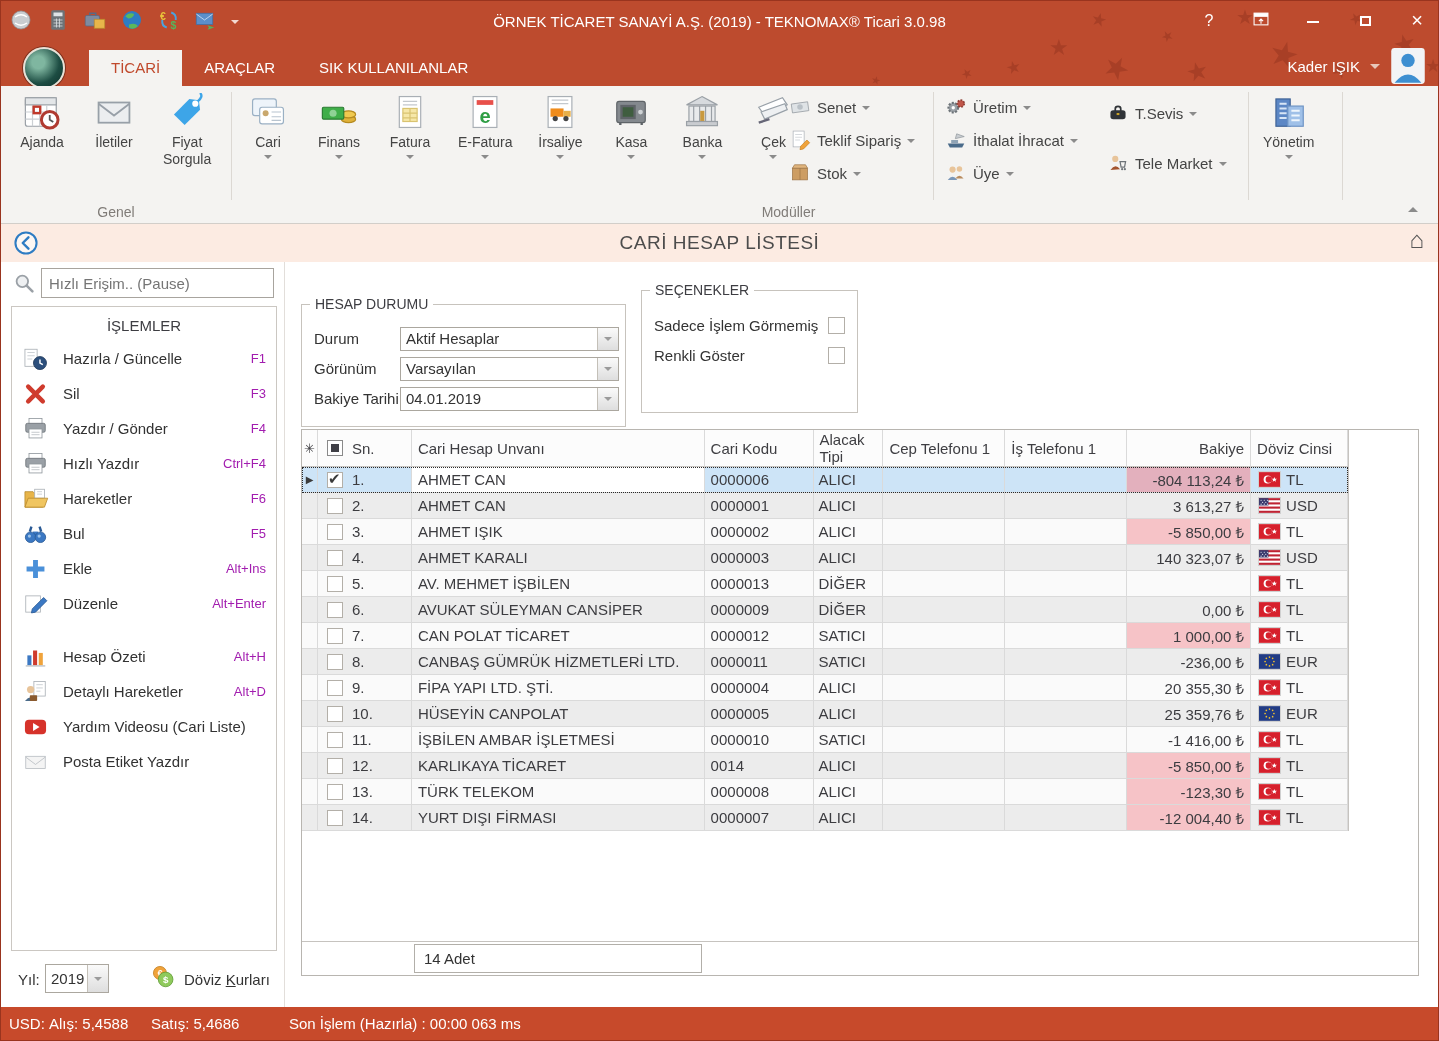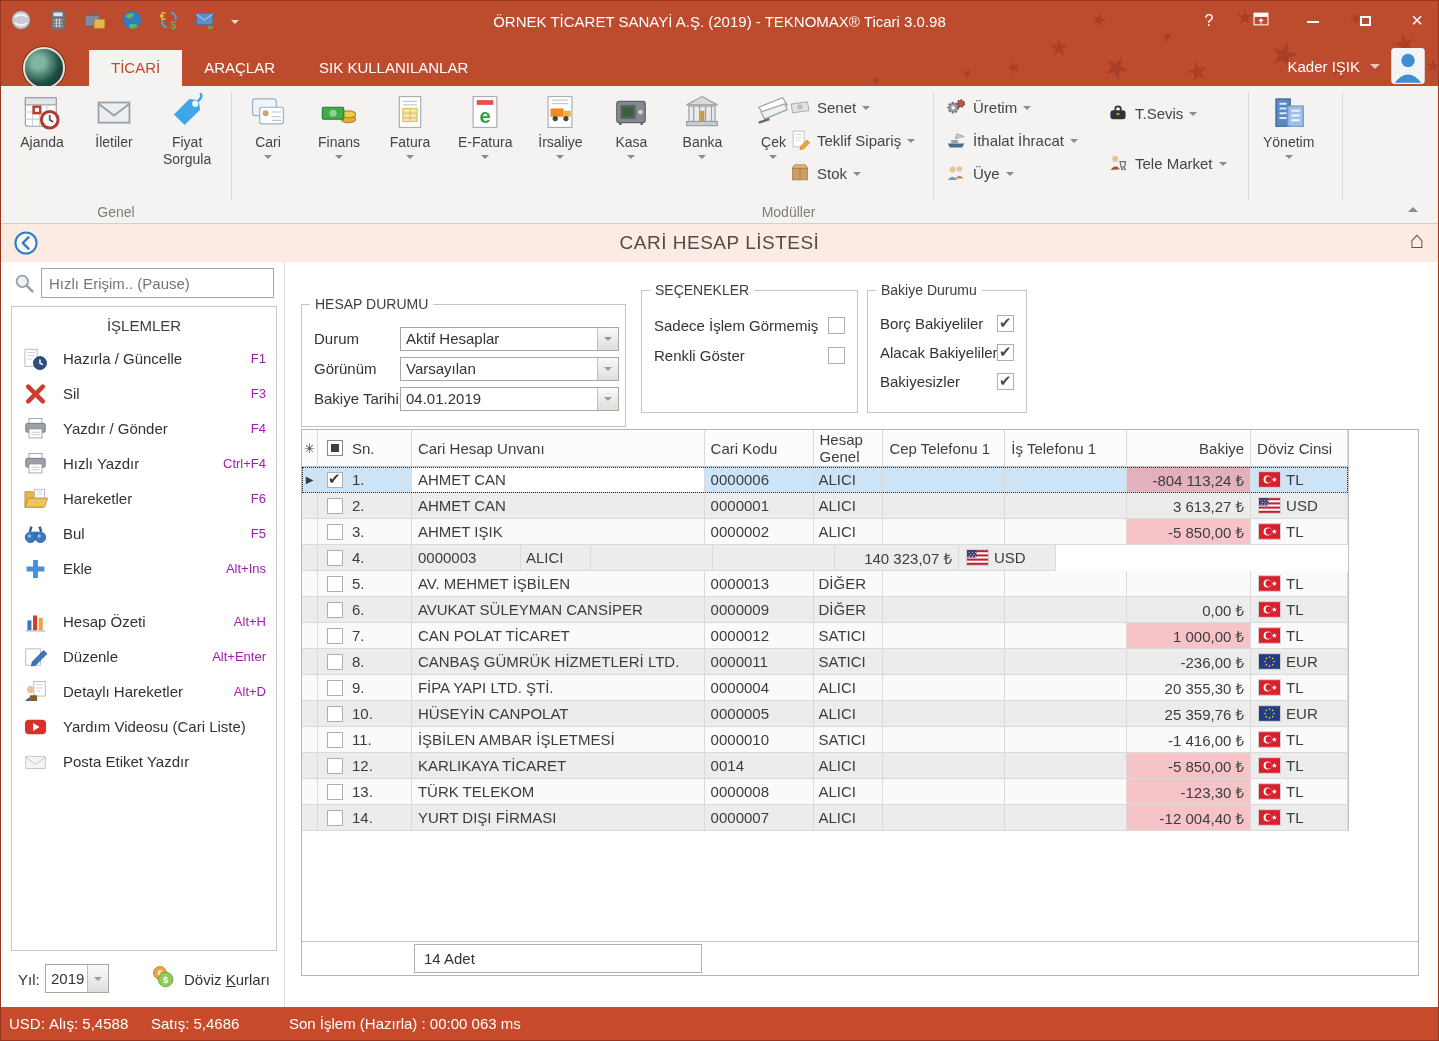--- a/index.html
+++ b/index.html
@@ -590,41 +590,41 @@
         </div>
         <div class="menu-item">
           <span class="ico ">
             <svg viewBox="0 0 32 32">
               <path d="M16 5v22M5 16h22" stroke="#4a90d9" stroke-width="6"></path>
             </svg>
           </span>
           <span class="ml">Ekle</span>
           <span class="ms">Alt+Ins</span>
         </div>
+        <div class="menu-item">
+          <span class="ico ">
+            <svg viewBox="0 0 32 32">
+              <rect x="4" y="6" width="18" height="20" fill="#fff" stroke="#a9afb5"></rect>
+              <path d="M12 22L26 8l4 4-14 14-5 1z" fill="#3b78c3" stroke="#2a5a95"></path>
+            </svg>
+          </span>
+          <span class="ml">Düzenle</span>
+          <span class="ms">Alt+Enter</span>
+        </div>
         <div class="menu-item gap">
           <span class="ico ">
             <svg viewBox="0 0 32 32">
               <rect x="6" y="14" width="5" height="12" fill="#3b78c3"></rect>
               <rect x="13" y="8" width="5" height="18" fill="#cf3b2d"></rect>
               <rect x="20" y="11" width="5" height="15" fill="#f0a33b"></rect>
               <path d="M4 27h24" stroke="#8f969c"></path>
             </svg>
           </span>
           <span class="ml">Hesap Özeti</span>
           <span class="ms">Alt+H</span>
-        </div>
-        <div class="menu-item">
-          <span class="ico ">
-            <svg viewBox="0 0 32 32">
-              <rect x="4" y="6" width="18" height="20" fill="#fff" stroke="#a9afb5"></rect>
-              <path d="M12 22L26 8l4 4-14 14-5 1z" fill="#3b78c3" stroke="#2a5a95"></path>
-            </svg>
-          </span>
-          <span class="ml">Düzenle</span>
-          <span class="ms">Alt+Enter</span>
         </div>
         <div class="menu-item">
           <span class="ico ">
             <svg viewBox="0 0 32 32">
               <rect x="14" y="3" width="14" height="18" fill="#fff" stroke="#a9afb5"></rect>
               <path d="M17 7h8M17 11h8M17 15h5" stroke="#c3c8cd"></path>
               <circle cx="10" cy="13" r="4.5" fill="#e8c49a"></circle>
               <path d="M3 27q7-9 14 0z" fill="#4a6b8a"></path>
               <rect x="9" y="20" width="9" height="7" rx="1" fill="#8a5a2e"></rect>
             </svg>
@@ -696,38 +696,32 @@
           <span class="selbtn">
             <span class="caret-s"></span>
           </span>
         </div></div>
     </div>
   <div id="fs-sec" class="fs">
     <span class="legend">SEÇENEKLER</span>
   <div class="opt" style="top: 26px;"><span class="olabel">Sadece İşlem Görmemiş</span><span class="cb"></span></div>
       <div class="opt" style="top: 56px;"><span class="olabel">Renkli Göster</span><span class="cb"></span></div>
     </div>
-  <div id="fs-bak" class="fs">
-    <span class="legend">Bakiye Durumu</span>
-  <div class="opt" style="top: 24px;"><span class="olabel">Borç Bakiyeliler</span><span class="cb checked"></span></div>
-      <div class="opt" style="top: 53px;"><span class="olabel">Alacak Bakiyeliler</span><span class="cb checked"></span></div>
-      <div class="opt" style="top: 82px;"><span class="olabel">Bakiyesizler</span><span class="cb checked"></span></div>
-    </div>
 
   <div id="gridbox">
     <div id="grid">
       <div id="g-head">
           <div class="g-cell corner" style="width:16px">✳</div>
           <div class="g-cell" style="width:94px">
             <span class="hdcb"></span>
             <span>Sn.</span>
           </div>
           <div class="g-cell" style="width:293px;padding-left:6px">Cari Hesap Unvanı</div>
           <div class="g-cell" style="width:109px;padding-left:6px">Cari Kodu</div>
-          <div class="g-cell hd-two" style="width:70px;padding-left:6px">Hesap Genel</div>
+          <div class="g-cell hd-two" style="width:70px;padding-left:6px">Alacak Tipi</div>
           <div class="g-cell" style="width:122px;padding-left:6px">Cep Telefonu 1</div>
           <div class="g-cell" style="width:122px;padding-left:6px">İş Telefonu 1</div>
           <div class="g-cell al-r" style="width:124px">Bakiye</div>
           <div class="g-cell" style="width:97px;padding-left:6px">Döviz Cinsi</div>
         </div>
       <div id="g-rows">
           <div class="g-row selected">
     <div class="g-cell marker" style="width:16px">▶</div>
     <div class="g-cell" style="width:94px">
               <span class="rowcb checked"></span>
@@ -808,20 +802,21 @@
               </span>
               <span>TL</span>
             </div>
   </div>
           <div class="g-row even">
     <div class="g-cell marker" style="width:16px"></div>
     <div class="g-cell" style="width:94px">
               <span class="rowcb"></span>
               <span>4.</span>
             </div>
+    <div class="g-cell cell-unvan" style="width:293px;padding-left:6px">AHMET KARALI</div>
     <div class="g-cell" style="width:109px;padding-left:6px">0000003</div>
     <div class="g-cell" style="width:70px;padding-left:5px">ALICI</div>
     <div class="g-cell" style="width:122px"></div>
     <div class="g-cell" style="width:122px"></div>
     <div class="g-cell al-r cell-bakiye" style="width:124px">140 323,07 ₺</div>
     <div class="g-cell" style="width:97px">
               <span class="flagwrap">
                 <svg viewBox="0 0 20 14">
                   <rect width="20" height="14" fill="#fff"></rect>
                   <rect y="0" width="20" height="2" fill="#bf2333"></rect>

